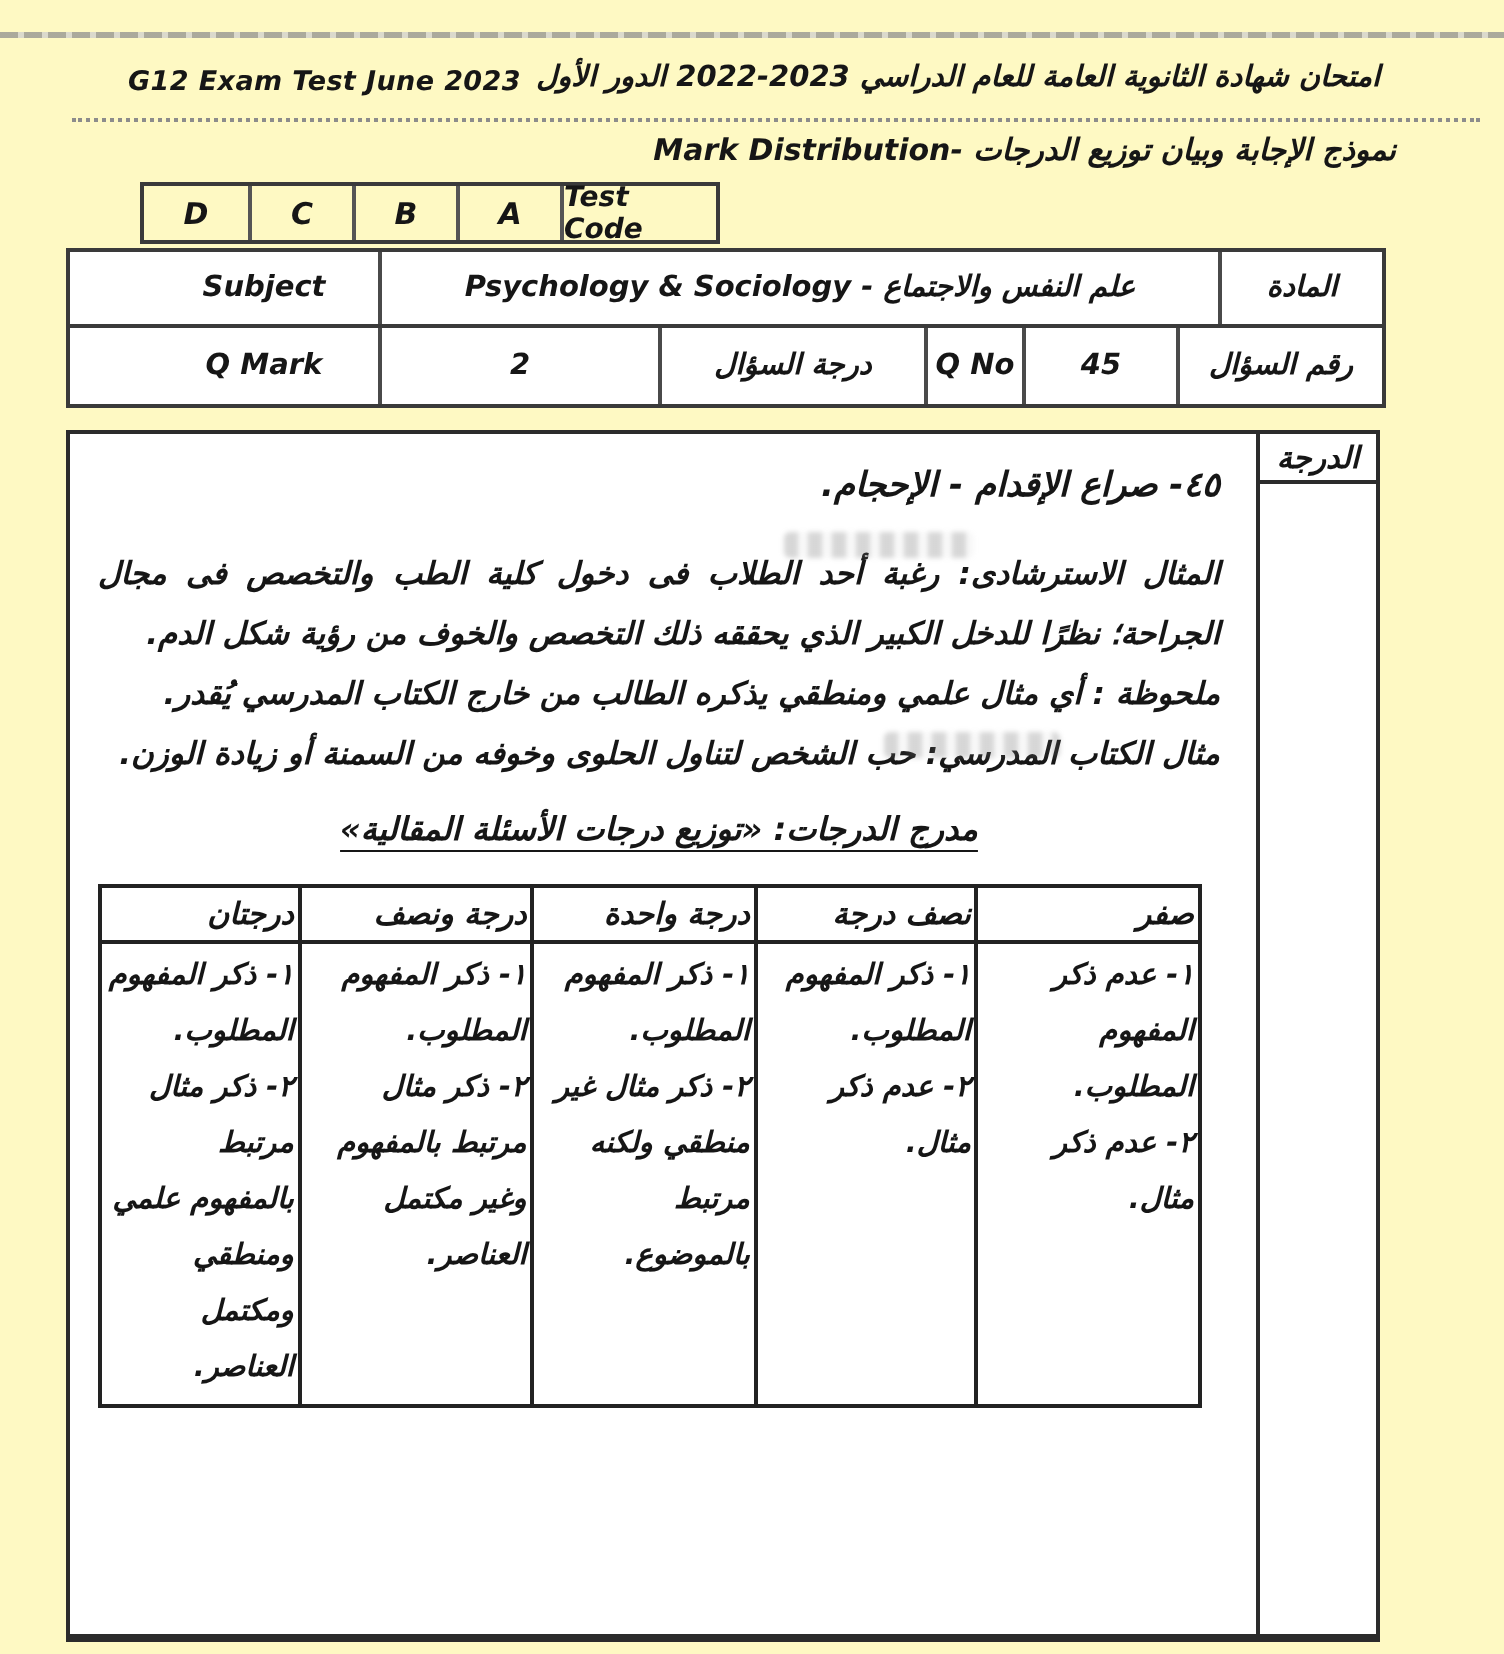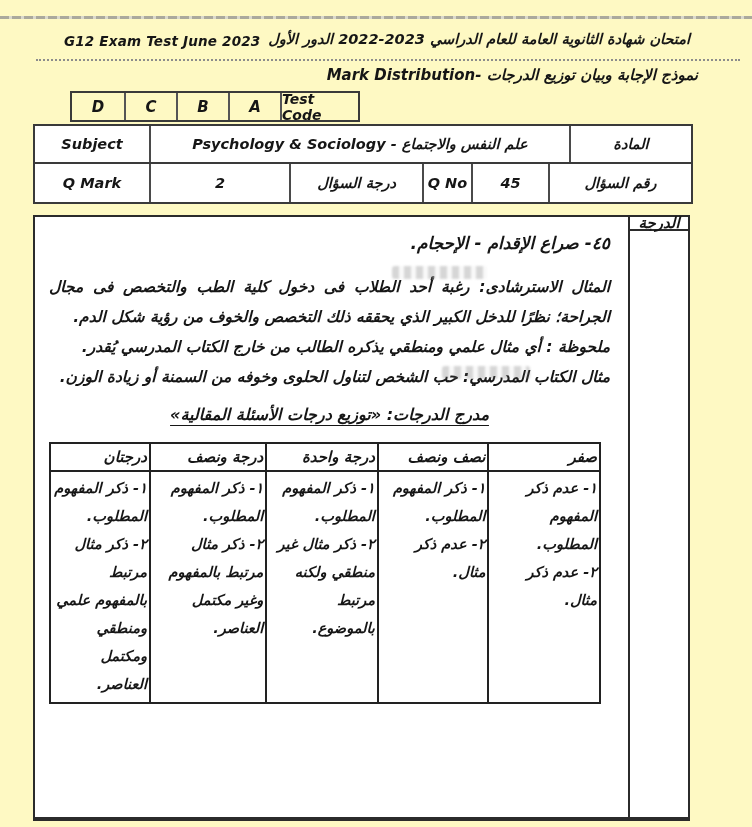--- a/index.html
+++ b/index.html
@@ -38,21 +38,21 @@
     width:52px;display:flex;align-items:center;justify-content:center;
     font-size:15px;font-weight:700;border-left:2px solid #555;box-sizing:border-box;
   }
   .code-cell:first-child{border-left:none;}
   .code-label{width:78px;font-size:14px;}
   
   .info-table{
     position:absolute;top:124px;left:33px;width:660px;
     border:2px solid #3a3a3a;box-sizing:border-box;background:#fff;
   }
-  .info-row{display:flex;height:38px;box-sizing:border-box;}
+  .info-row{display:flex;height:38px;box-sizing:border-box;padding-left:40px;}
   .info-row.r1{border-bottom:2px solid #3a3a3a;}
   .info-cell{
     display:flex;align-items:center;justify-content:center;
     font-size:14.5px;font-weight:700;box-sizing:border-box;
     border-left:2px solid #4a4a4a;
   }
   .info-cell:first-child{border-left:none;}
   .c-subject{width:114px;}
   .c-subjval{width:420px;direction:rtl;}
   .c-mada{width:126px;direction:rtl;flex:1;}
@@ -67,21 +67,21 @@
     position:absolute;top:215px;left:33px;width:657px;height:606px;
     border:2px solid #2b2b2b;border-bottom-width:4px;box-sizing:border-box;
     display:flex;background:#fff;
   }
   .rubric-main{flex:1;display:flex;flex-direction:column;min-width:0;}
   .rubric-score{width:60px;border-right:2px solid #2b2b2b;box-sizing:border-box;order:-1;}
   
   .main-box{flex-direction:row;}
   .rubric-score{order:2;border-right:none;border-left:2px solid #2b2b2b;}
   .hdr-cell{
-    height:14px;border-bottom:2px solid #2b2b2b;box-sizing:border-box;
+    height:25px;border-bottom:2px solid #2b2b2b;box-sizing:border-box;
     display:flex;align-items:center;justify-content:center;
     font-size:15px;font-weight:700;direction:rtl;
   }
   .rubric-content{
     direction:rtl;text-align:right;padding:10px 18px 0 14px;
   }
   .q-title{
     margin:4px 0 0;font-size:17px;font-weight:700;line-height:24px;
   }
   .body-par{
@@ -161,21 +161,21 @@
           <colgroup>
             <col style="width:113px">
               <col style="width:112px">
               <col style="width:113px">
               <col style="width:118px">
               <col style="width:101px">
           </colgroup>
           <tbody>
               <tr>
             <th>صفر</th>
-            <th>نصف ونصف</th>
+            <th>نصف درجة</th>
             <th>درجة واحدة</th>
             <th>درجة ونصف</th>
             <th>درجتان</th>
           </tr>
           <tr>
             <td>
               <p>١- عدم ذكر المفهوم المطلوب.</p>
               <p>٢- عدم ذكر مثال.</p>
             </td>
             <td>

